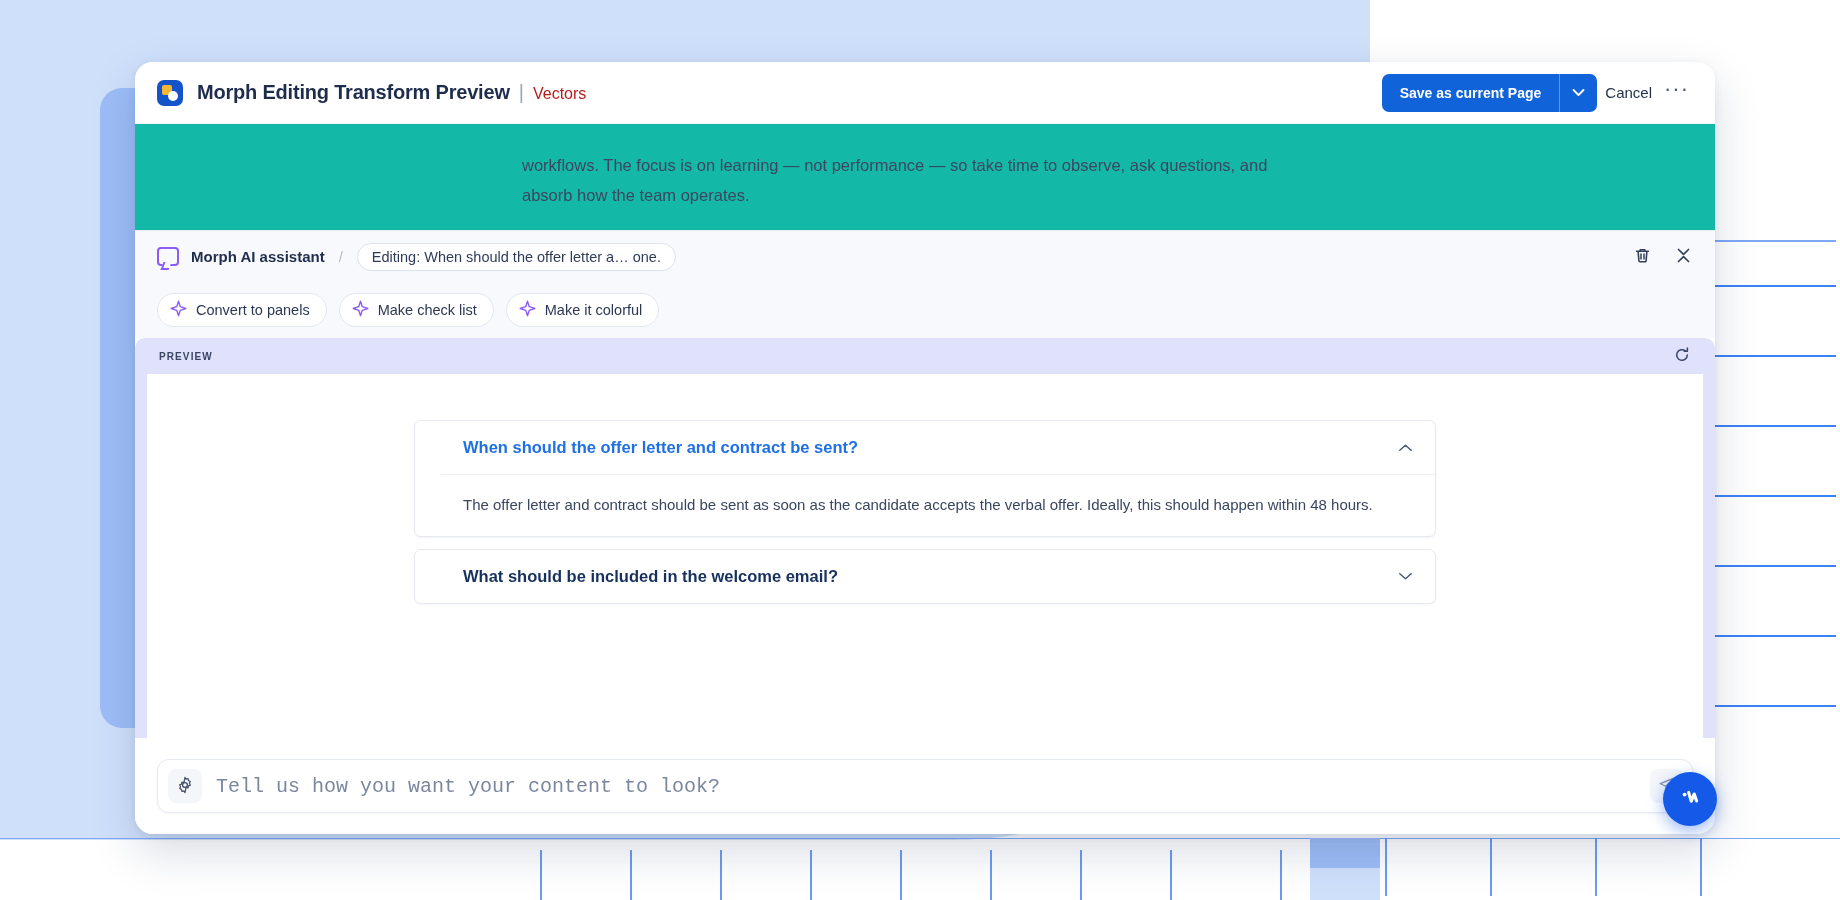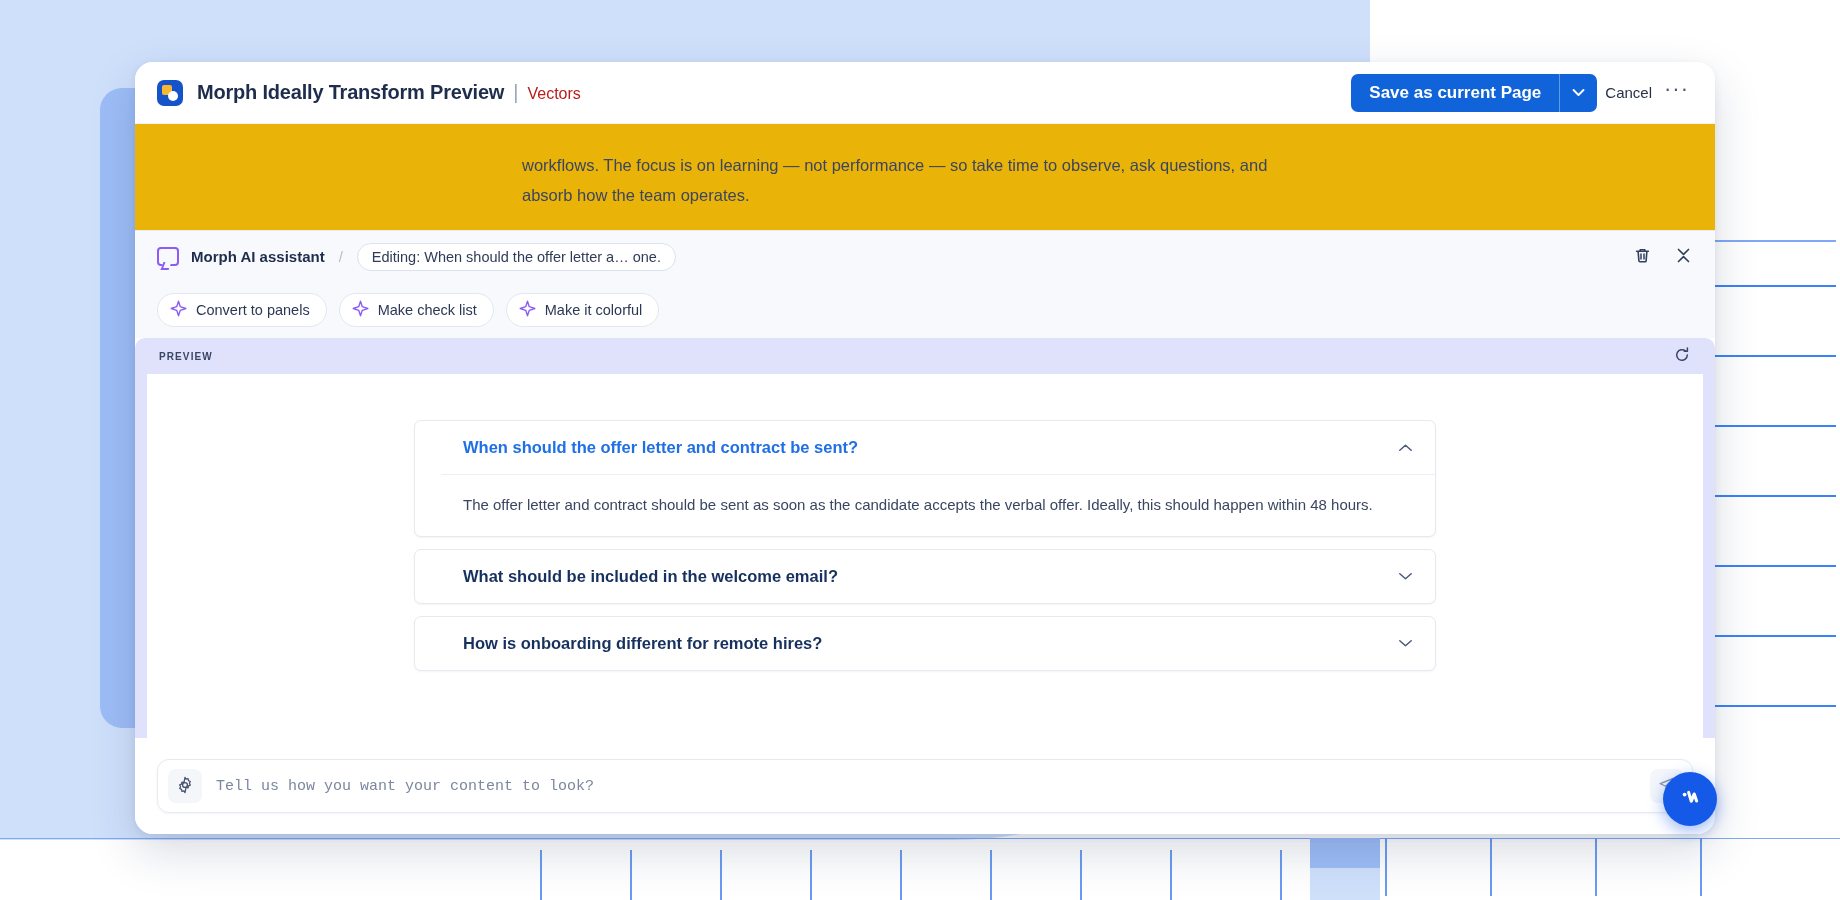--- a/index.html
+++ b/index.html
@@ -146,21 +146,21 @@
   .header-right {
     margin-left: auto;
     display: flex;
     align-items: center;
     gap: 0;
   }
   .save-group { display: flex; align-items: stretch; }
   .save-btn {
     background: #1063d8;
     color: #ffffff;
-    font-size: 17px;
+    font-size: 14px;
     font-weight: 700;
     border: none;
     border-radius: 7px 0 0 7px;
     padding: 0 18px;
     height: 38px;
     cursor: pointer;
     font-family: "Liberation Sans", sans-serif;
     white-space: nowrap;
   }
   .save-caret {
@@ -190,21 +190,21 @@
     cursor: pointer;
     padding: 0 4px 8px 4px;
     letter-spacing: 1px;
   }
 
   
   .doc-body {
     position: absolute;
     left: 0; top: 62px;
     width: 1580px; height: 110px;
-    background: #eab308;
+    background: #14b8a6;
     padding: 26px 0 0 0;
   }
   .doc-para {
     position: absolute;
     left: 387px;
     width: 760px;
     font-size: 16.5px;
     line-height: 30px;
     color: #3b4661;
   }
@@ -401,21 +401,21 @@
     border: none; cursor: pointer;
     flex: 0 0 auto;
   }
   .composer-input {
     flex: 1;
     border: none;
     outline: none;
     background: transparent;
     margin-left: 14px;
     font-family: "Liberation Mono", monospace;
-    font-size: 15px;
+    font-size: 20px;
     color: #2b3754;
   }
   .composer-input::placeholder { color: #7b879e; }
   .send-btn {
     width: 34px; height: 34px;
     border-radius: 8px;
     background: #f4f6fa;
     border: none; cursor: pointer;
     display: flex; align-items: center; justify-content: center;
     flex: 0 0 auto;
@@ -479,21 +479,21 @@
   </div>
 
   <div class="card">
 
     <div class="card-header">
       <div class="brand-logo">
         <div class="sq"></div>
           <div class="circ"></div>
       </div>
       <div class="title-wrap">
-        <span class="doc-title">Morph Ideally Transform Preview</span>
+        <span class="doc-title">Morph Editing Transform Preview</span>
         <span class="title-sep">|</span>
         <span class="doc-sub">Vectors</span>
       </div>
 
       <div class="header-right">
         <div class="save-group">
           <button class="save-btn">Save as current Page</button>
           <button class="save-caret">
             <span>
               <svg width="13" height="9" viewBox="0 0 13 9" fill="none">
@@ -599,30 +599,20 @@
             <div class="acc-head">
               <span class="acc-q">What should be included in the welcome email?</span>
               <span class="acc-chev">
                 <svg width="15" height="10" viewBox="0 0 15 10" fill="none">
                   <path d="M1.8 2.8 L7.5 7.8 L13.2 2.8" stroke="#4b5a7a" stroke-width="1.5" stroke-linecap="round" stroke-linejoin="round"></path>
                 </svg>
               </span>
             </div>
           </div>
 
-          <div class="acc-item">
-            <div class="acc-head">
-              <span class="acc-q">How is onboarding different for remote hires?</span>
-              <span class="acc-chev">
-                <svg width="15" height="10" viewBox="0 0 15 10" fill="none">
-                  <path d="M1.8 2.8 L7.5 7.8 L13.2 2.8" stroke="#4b5a7a" stroke-width="1.5" stroke-linecap="round" stroke-linejoin="round"></path>
-                </svg>
-              </span>
-            </div>
-          </div>
 
         </div>
       </div>
     </div>
 
     <div class="composer-zone">
       <div class="composer">
         <button class="composer-tool">
           <span>
             <svg width="18" height="18" viewBox="0 0 20 20" fill="none">

